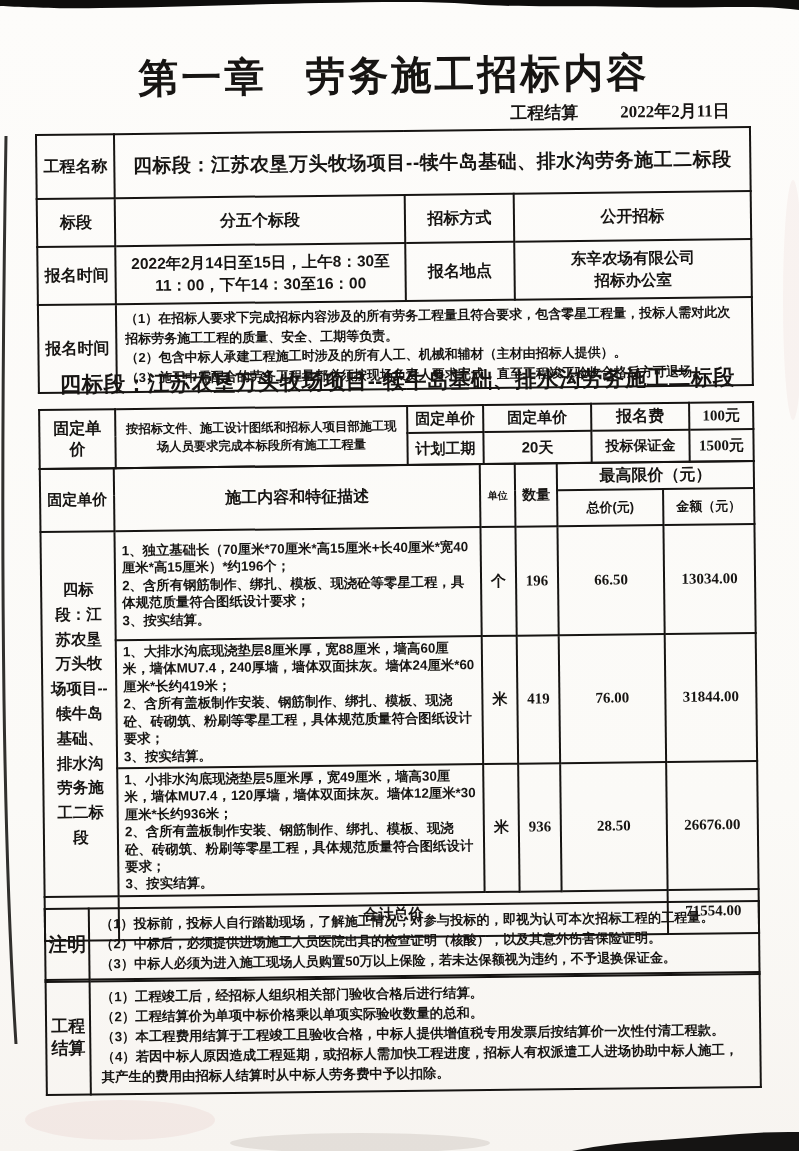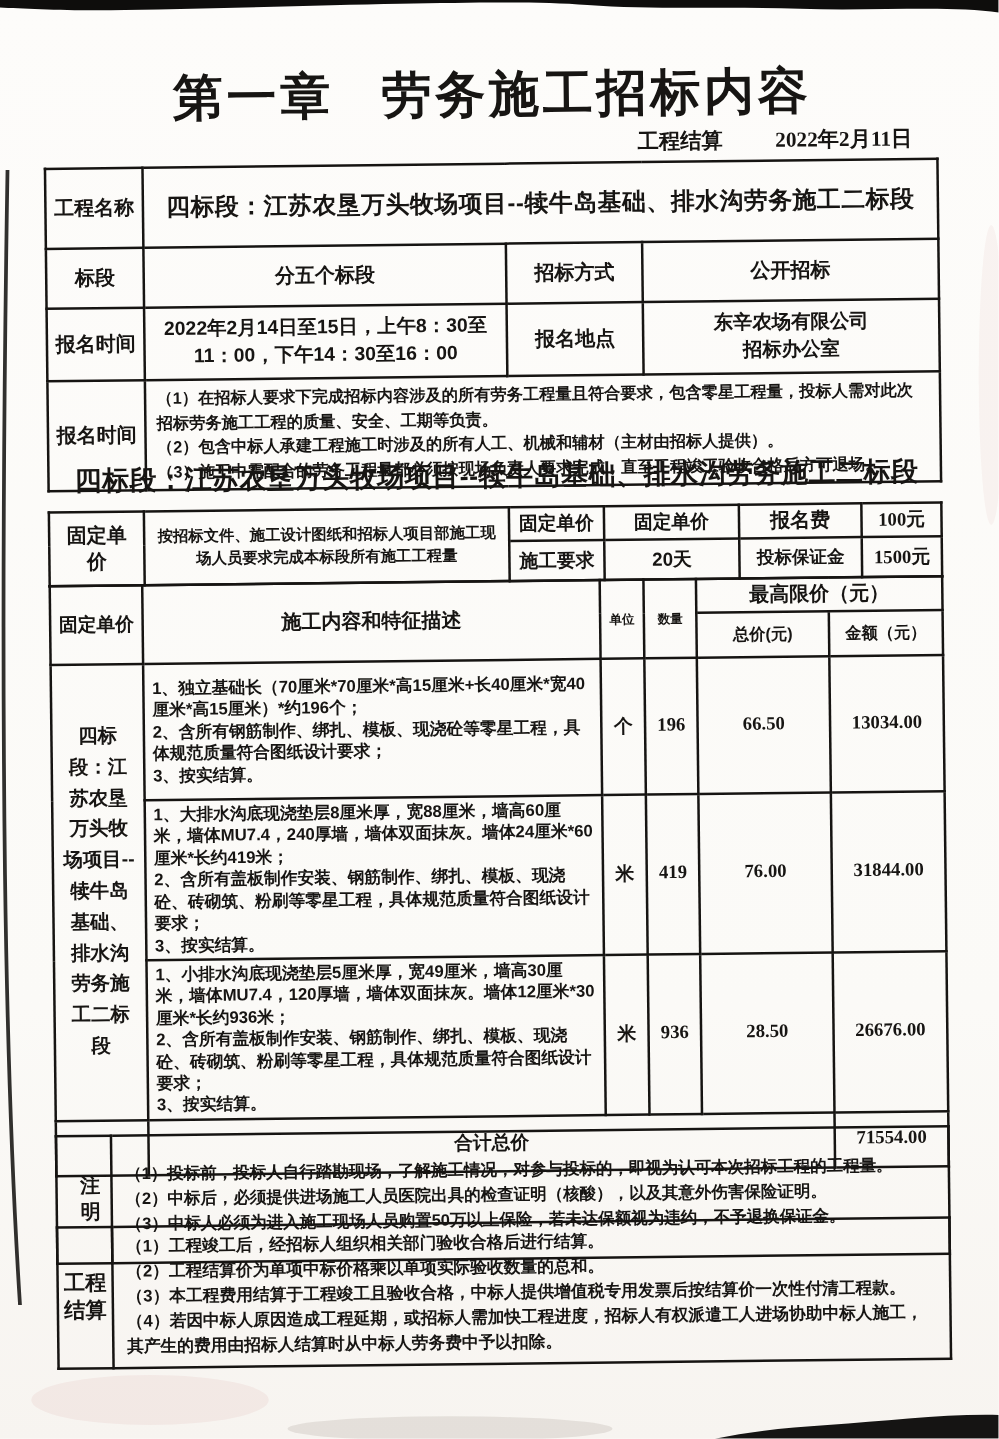--- a/index.html
+++ b/index.html
@@ -102,21 +102,21 @@
       <tbody>
           <tr>
         <td rowspan="2" class="hd lbl16" style="height:52px">固定单价</td>
         <td rowspan="2" class="hd" style="font-size:12.3px;line-height:1.45">按招标文件、施工设计图纸和招标人项目部施工现场人员要求完成本标段所有施工工程量</td>
         <td class="hd lbl15">固定单价</td>
         <td class="ctr lbl15" style="font-weight:600">固定单价</td>
         <td class="hd lbl16">报名费</td>
         <td class="num">100元</td>
       </tr>
       <tr>
-        <td class="hd lbl15" style="height:26px">施工要求</td>
+        <td class="hd lbl15" style="height:26px">计划工期</td>
         <td class="ctr lbl15" style="font-weight:600">20天</td>
         <td class="hd" style="font-size:14px">投标保证金</td>
         <td class="num">1500元</td>
       </tr>
     </tbody>
       </table>
 
     <table class="grid" style="width:714px;margin-top:-2px">
       <colgroup>
           <col style="width:74px">
@@ -124,21 +124,21 @@
           <col style="width:35px">
           <col style="width:42px">
           <col style="width:106px">
           <col style="width:91px">
         </colgroup>
       <tbody>
           <tr>
         <td rowspan="2" class="hd lbl15" style="height:28px">固定单价</td>
         <td rowspan="2" class="hd lbl16">施工内容和特征描述</td>
         <td rowspan="2" class="hd" style="font-size:10px;padding:0">单位</td>
-        <td rowspan="2" class="hd" style="font-size:10px;padding:5px">数量</td>
+        <td rowspan="2" class="hd" style="font-size:14px;padding:5px">数量</td>
         <td colspan="2" class="hd lbl16">最高限价（元）</td>
       </tr>
       <tr>
         <td class="hd lbl13" style="height:30px">总价(元)</td>
         <td class="hd lbl13">金额（元）</td>
       </tr>
       <tr>
         <td rowspan="3" class="proj-cell">四标段：江苏农垦万头牧场项目--犊牛岛基础、排水沟劳务施工二标段</td>
         <td class="desc" style="height:103px">
           <div>1、独立基础长（70厘米*70厘米*高15厘米+长40厘米*宽40厘米*高15厘米）*约196个；</div>
@@ -181,21 +181,21 @@
       </table>
   </div>
 
   <table class="grid tbl" style="top:904px;">
     <colgroup>
         <col style="width:44px">
         <col style="width:670px">
       </colgroup>
     <tbody>
         <tr>
-      <td class="hd" style="font-size:16px;height:64px;padding:18px">注明</td>
+      <td class="hd" style="font-size:19px;height:64px;padding:2px">注明</td>
       <td class="para" style="font-size:13.2px;padding:5px 10px">
         <div>（1）投标前，投标人自行踏勘现场，了解施工情况，对参与投标的，即视为认可本次招标工程的工程量。</div>
         <div>（2）中标后，必须提供进场施工人员医院出具的检查证明（核酸），以及其意外伤害保险证明。</div>
         <div>（3）中标人必须为进入施工现场人员购置50万以上保险，若未达保额视为违约，不予退换保证金。</div>
       </td>
     </tr>
   </tbody>
     </table>
 
   <table class="grid tbl" style="top:977px;">

